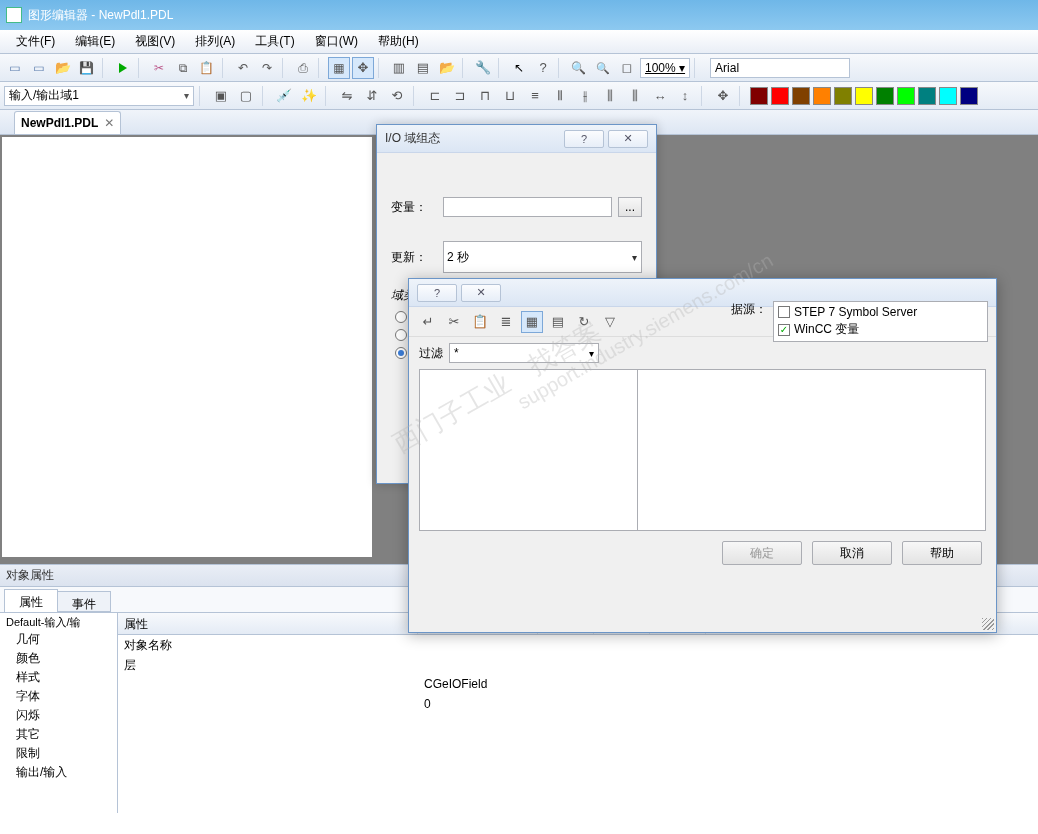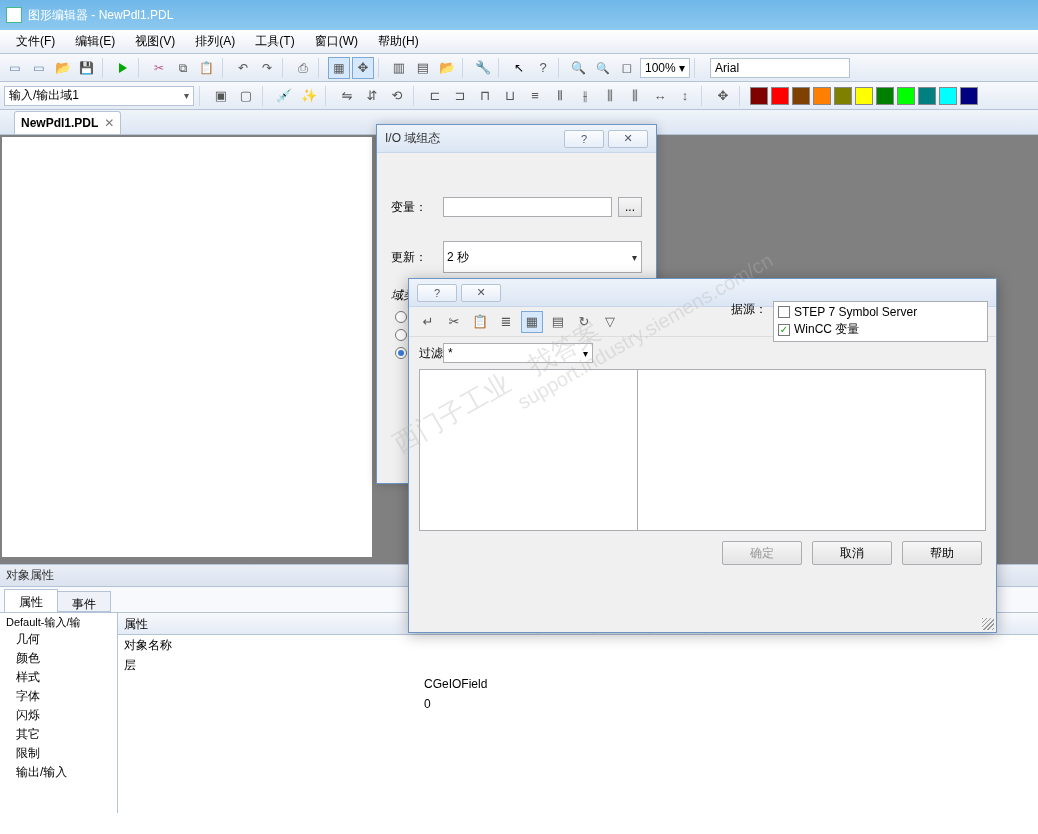--- a/index.html
+++ b/index.html
@@ -12,21 +12,21 @@
 
 .menubar { height: 24px; background: linear-gradient(#fff,#e9eef6); border-bottom: 1px solid #b5c3d6; display: flex; align-items: center; padding: 0 6px; }
 .menubar span { padding: 0 10px; cursor: default; }
 
 
 .toolbar { height: 28px; background: linear-gradient(#f7f9fc,#e4ebf5); border-bottom: 1px solid #b5c3d6; display: flex; align-items: center; padding: 0 4px; gap: 2px; }
 .tb-sep { width: 6px; height: 20px; border-left: 1px solid #cdd7e5; margin: 0 2px; }
 .tb-btn { width: 22px; height: 22px; border: 1px solid transparent; display: flex; align-items: center; justify-content: center; font-size: 13px; color: #555; }
 .tb-btn .play { width:0;height:0;border-left:8px solid #0a0;border-top:5px solid transparent;border-bottom:5px solid transparent;}
 .tb-active { border: 1px solid #7da8d8; background: #d6e8fb; }
-.zoom-box { height: 20px; border: 1px solid #b5c3d6; background:#fff; padding: 0 4px; display:flex; align-items:center; }
+.zoom-box { height: 20px; border: 1px solid #b5c3d6; background:#fff; padding: 0 4px; display:flex; align-items:center;text-decoration:underline; }
 .font-box { height: 20px; width: 140px; border: 1px solid #b5c3d6; background:#fff; padding: 0 4px; display:flex; align-items:center; margin-left: 6px;}
 
 .toolbar2 { height: 28px; background: linear-gradient(#f7f9fc,#e4ebf5); border-bottom: 1px solid #b5c3d6; display: flex; align-items: center; padding: 0 4px; gap: 3px; }
 .combo { height: 20px; width: 190px; border: 1px solid #b5c3d6; background: #fff; display: flex; align-items: center; padding: 0 4px; position: relative;}
 .combo::after { content:"▾"; position:absolute; right:4px; color:#555; font-size:10px;}
 .color-sw { width: 18px; height: 18px; border: 1px solid #888; }
 
 
 .doctabs { height: 25px; background: linear-gradient(#f0f4fa,#dde6f3); border-bottom: 1px solid #b5c3d6; padding-left: 14px; display:flex; align-items:flex-end;}
 .doctab { height: 23px; background: #fff; border: 1px solid #b5c3d6; border-bottom: none; border-radius: 3px 3px 0 0; padding: 0 6px; display:flex; align-items:center; font-weight:bold; font-size:11px; gap:6px;}
@@ -76,21 +76,21 @@
 .dialog2 { position:absolute; left:408px; top:278px; width:589px; height:355px; background:#f0f0f0; border:1px solid #6b95c7; box-shadow: 0 2px 14px rgba(0,0,0,0.3);}
 .dlg2-title { height:28px; background: linear-gradient(#eef3fa,#dbe6f4); display:flex; align-items:center; padding: 0 4px 0 8px; justify-content:space-between; border-bottom:1px solid #c9d6ea;}
 .dlg2-title-left { display:flex; align-items:center; gap:6px; overflow:hidden; white-space:nowrap;}
 .dlg2-icon { width:14px; height:14px; border:1px solid #888; background:#fff;}
 .dlg2-tools { height:30px; display:flex; align-items:center; padding: 0 8px; gap:4px; border-bottom:1px solid #ddd;}
 .dlg2-tools .tb-btn { width:22px; height:22px;}
 .ds-box { margin-left:auto; display:flex; align-items:flex-start; gap:6px;}
 .ds-frame { width:215px; border:1px solid #abadb3; background:#fff; padding: 2px 4px;}
 .ds-row { display:flex; align-items:center; gap:4px; font-size:11px; padding:1px 0;}
 .cbx { width:12px;height:12px;border:1px solid #777;background:#fff;display:flex;align-items:center;justify-content:center;font-size:10px;color:#0a0;}
-.filter-row { display:flex; align-items:center; padding: 6px 10px; }
+.filter-row { display:flex; align-items:center; padding: 6px 10px; gap:6px;}
 .filter-combo { width:150px; height:20px; border:1px solid #abadb3; background:#fff; padding:0 4px; position:relative; display:flex;align-items:center;}
 .filter-combo::after{content:"▾";position:absolute;right:4px;font-size:10px;}
 .list-area { margin: 0 10px; border:1px solid #abadb3; background:#fff; height:162px; display:flex;}
 .list-left { width:218px; border-right:1px solid #abadb3;}
 .list-right { flex:1;}
 .dlg2-footer { display:flex; justify-content:flex-end; gap:10px; padding: 10px 14px;}
 .btn { width:80px; height:24px; border:1px solid #abadb3; background:linear-gradient(#f7f7f7,#e3e3e3); border-radius:2px; display:flex;align-items:center;justify-content:center;}
 .btn.disabled { color:#999;}
 .resize-grip { position:absolute; right:2px; bottom:2px; width:12px;height:12px; background: repeating-linear-gradient(135deg,#999,#999 1px,transparent 1px,transparent 3px);}
 

